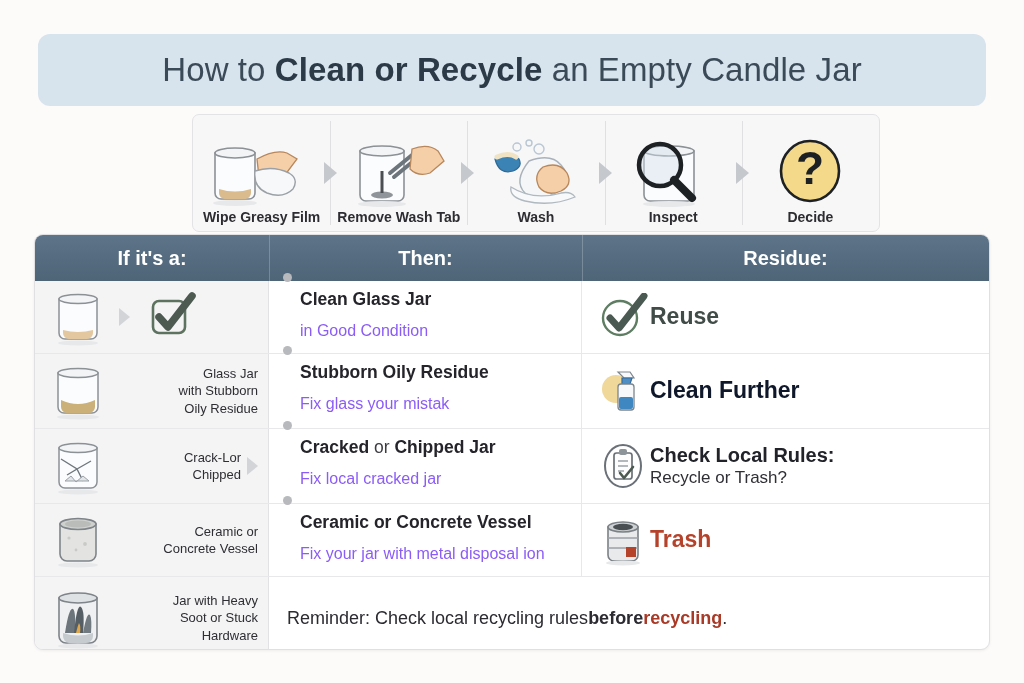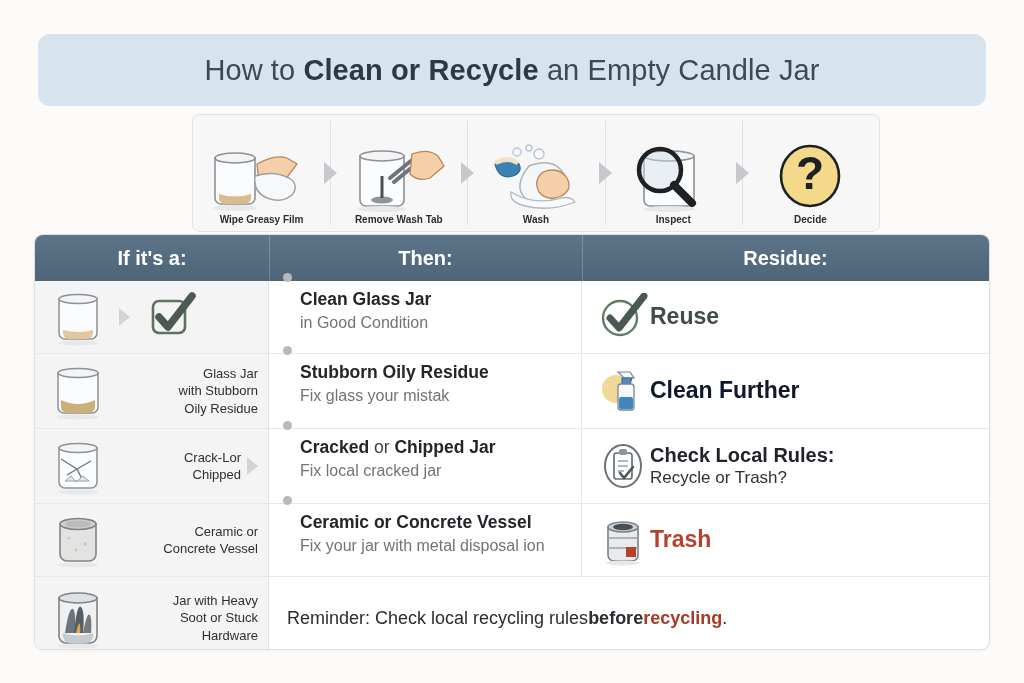--- a/index.html
+++ b/index.html
@@ -13,21 +13,21 @@
 
   
   .title-banner {
     position: absolute; left: 38px; top: 34px;
     width: 948px; height: 72px;
     background: #d7e3ed;
     border-radius: 12px;
     display: flex; align-items: center; justify-content: center;
   }
   .title-text {
-    font-size: 29px; color: #3a4a57; letter-spacing: .1px;
+    font-size: 33px; color: #3a4a57; letter-spacing: .1px;
     white-space: nowrap;
   }
   .title-text .b { font-weight: bold; color: #2b3a46; }
 
   
   .steps-strip {
     position: absolute; left: 192px; top: 114px;
     width: 688px; height: 118px;
     background: #f7f7f8;
     border: 1px solid #e3e3e6;
@@ -38,21 +38,21 @@
     flex: 1 1 0; min-width: 0;
     display: flex; flex-direction: column;
     align-items: center; justify-content: flex-end;
     padding-bottom: 6px; position: relative;
   }
   .step + .step::before {
     content: ""; position: absolute; left: 0; top: 6px; bottom: 6px;
     width: 1px; background: #e0e0e3;
   }
   .step-art { height: 74px; width: 100%; display: flex; align-items: center; justify-content: center; }
-  .step-label { font-size: 10px; color: #2d2d31; font-weight: bold; white-space: nowrap; }
+  .step-label { font-size: 14px; color: #2d2d31; font-weight: bold; white-space: nowrap; }
   .step:nth-child(3) .step-label,
   .step:nth-child(4) .step-label,
   .step:nth-child(5) .step-label { font-weight: bold; }
   .step-arrow {
     position: absolute; right: -7px; top: 50%; transform: translateY(-50%);
     width: 0; height: 0; z-index: 3;
     border-top: 11px solid transparent; border-bottom: 11px solid transparent;
     border-left: 13px solid #c5c8cc;
   }
 
@@ -106,21 +106,21 @@
     width: 313px; flex: none;
     border-right: 1px solid #e8e8ea;
     display: flex; align-items: flex-start; padding: 8px 10px 8px 14px;
   }
   .bullet {
     width: 9px; height: 9px; border-radius: 50%; background: #b7b9bd;
     flex: none; margin-right: 8px; margin-top: -16px;
   }
   .then-main { font-size: 17.5px; font-weight: bold; color: #24242a; line-height: 1.25; }
   .then-main .lt { font-weight: normal; color: #3c3c42; }
-  .then-sub { font-size: 16px; color: #737373; line-height: 1.3; margin-top: 2px; }
+  .then-sub { font-size: 16px; color: #8b5cf6; line-height: 1.3; margin-top: 10px; }
 
   .cell3 { flex: 1 1 auto; display: flex; align-items: center; gap: 0; padding: 8px 14px; }
   .act-art { width: 54px; flex: none; display: flex; align-items: center; justify-content: center; }
   .act-text-main { font-size: 23px; font-weight: bold; line-height: 1.18; }
   .act-text-sub { font-size: 17px; color: #2f2f35; line-height: 1.25; }
   .act-reuse { color: #414b48; }
   .act-clean { color: #0f172a; }
   .act-check { color: #22222a; font-size: 20px; font-weight: bold; }
   .act-trash { color: #b5432b; }
 

